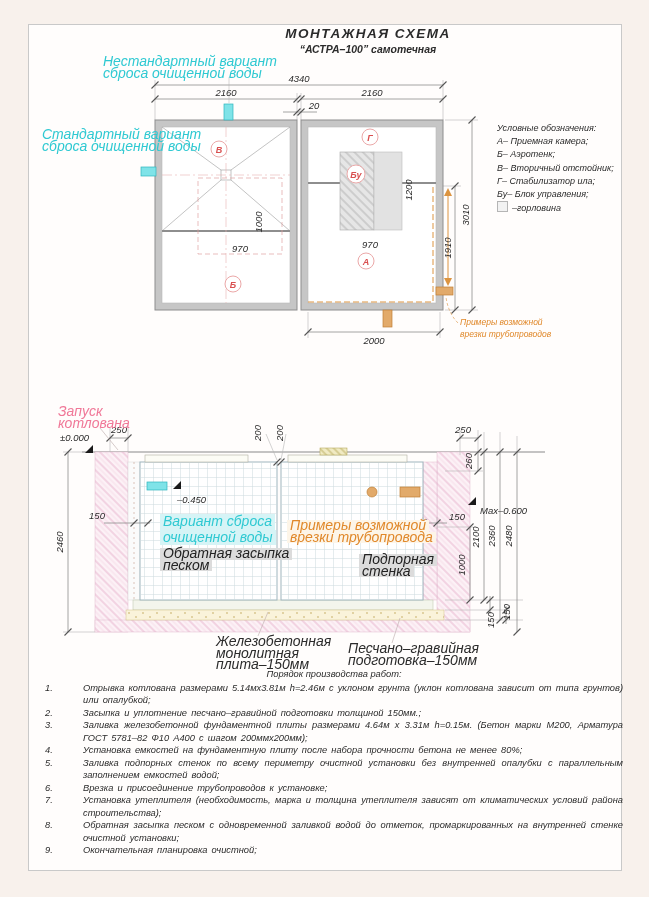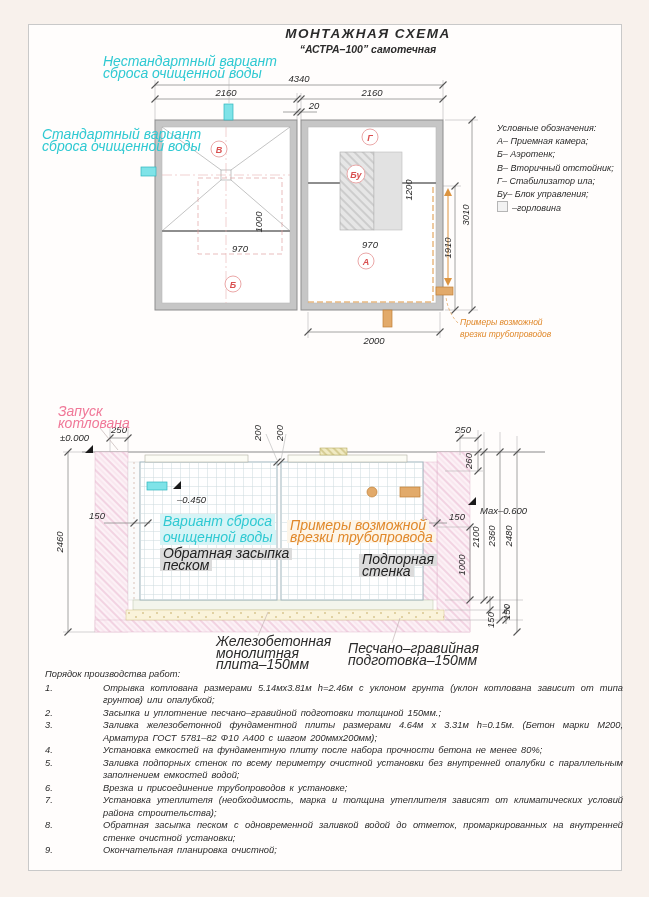--- a/index.html
+++ b/index.html
@@ -29,23 +29,23 @@
     border:1px solid #b5b5b5;margin-right:4px;vertical-align:-1px;}
   .notes{position:absolute;left:42px;top:351px;width:584px;font-style:italic;
     font-size:9.5px;line-height:13.5px;color:#2b2b2b;}
   .notes p{margin:0 0 2px 0;text-align:justify;word-spacing:3px;}
   .mcirc{display:inline-block;width:13px;height:13px;line-height:13px;border-radius:50%;
     border:1px solid #eba8a8;color:#d94f4f;font-size:8.5px;text-align:center;
     word-spacing:0;margin-right:3px;background:#fff;}
   .arrow{font-style:normal;word-spacing:0;letter-spacing:-1px;color:#222;font-size:9px;}
   .work{position:absolute;left:45px;top:668px;width:578px;font-style:italic;
     font-size:9.3px;line-height:12.5px;color:#2b2b2b;}
-  .work .wtitle{margin-bottom:1px;}
+  .work .wtitle{margin-bottom:1px;text-align:center;}
   .work .row{display:grid;grid-template-columns:38px 1fr;}
-  .work .row .txt{text-align:justify;word-spacing:1.5px;margin-left:20px;}
+  .work .row .txt{text-align:justify;word-spacing:1.5px;}
 </style>
 </head>
 <body>
 
 <div class="frame"></div>
 
 <svg width="649" height="897" viewBox="0 0 649 897">
   <defs>
     <path id="tk" d="M-3.5 3.5L3.5 -3.5" stroke="#555" stroke-width="1.1"></path>
     <pattern id="pinkh" width="8" height="8" patternTransform="rotate(45)" patternUnits="userSpaceOnUse">

